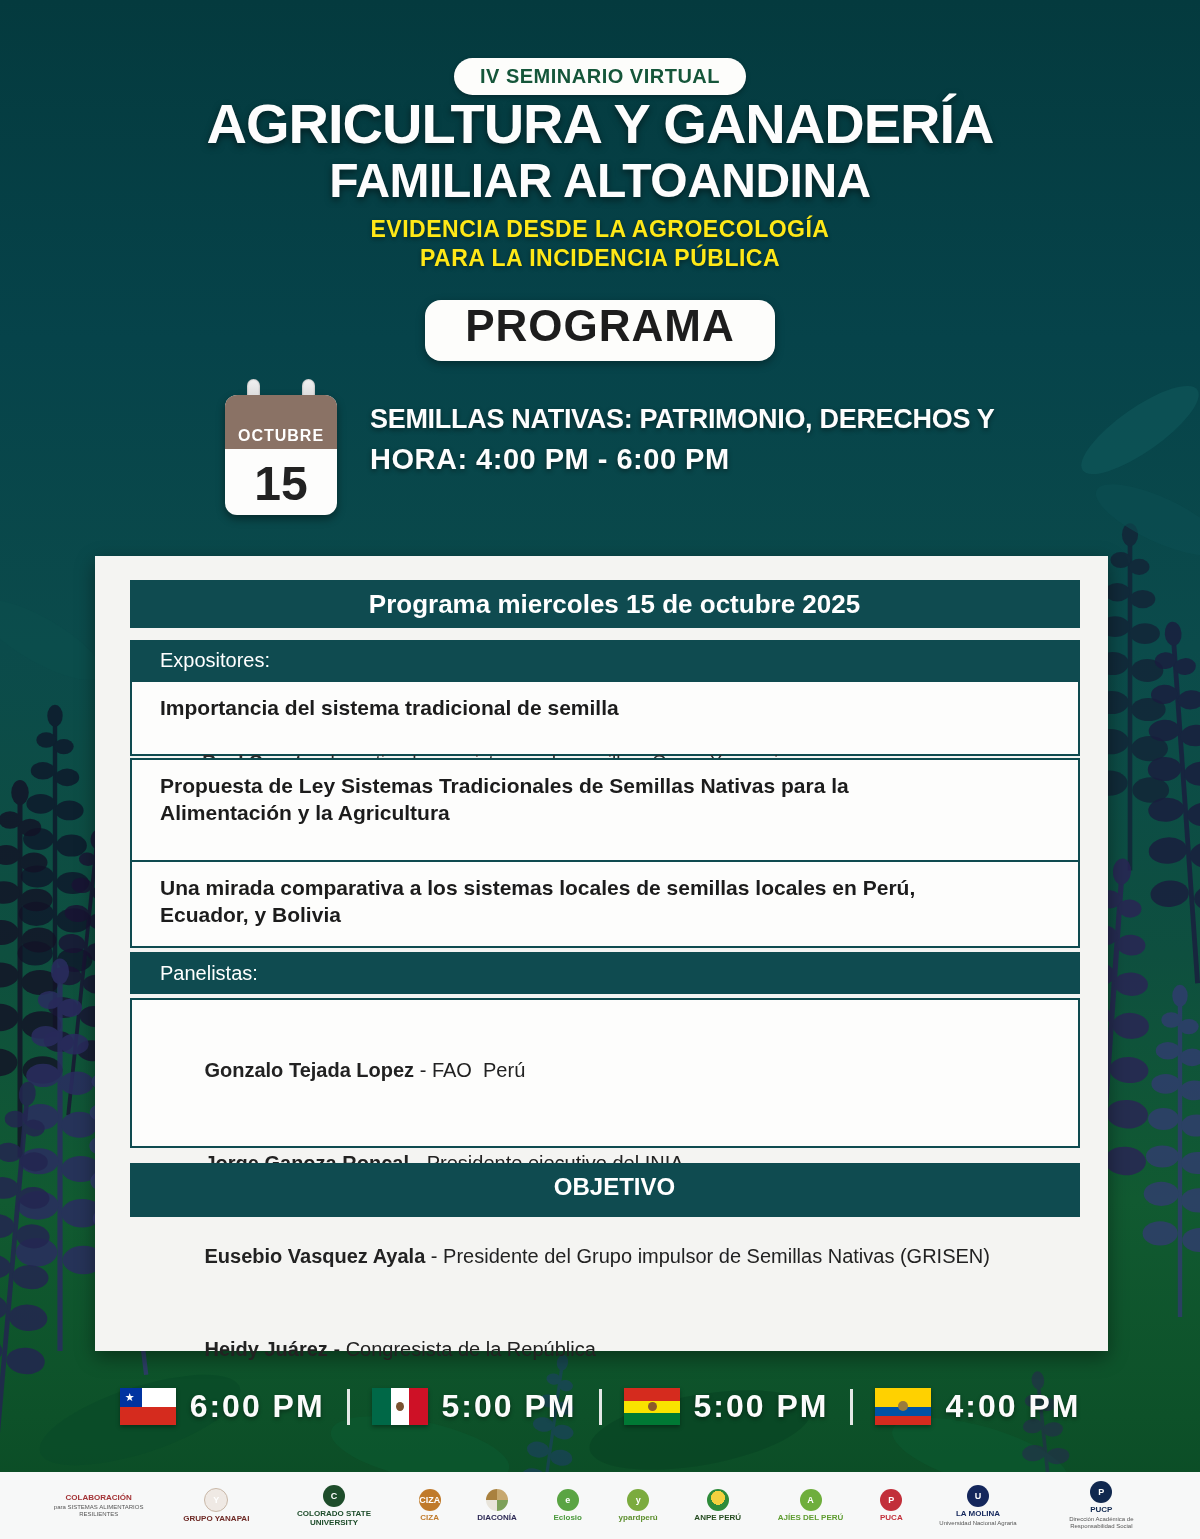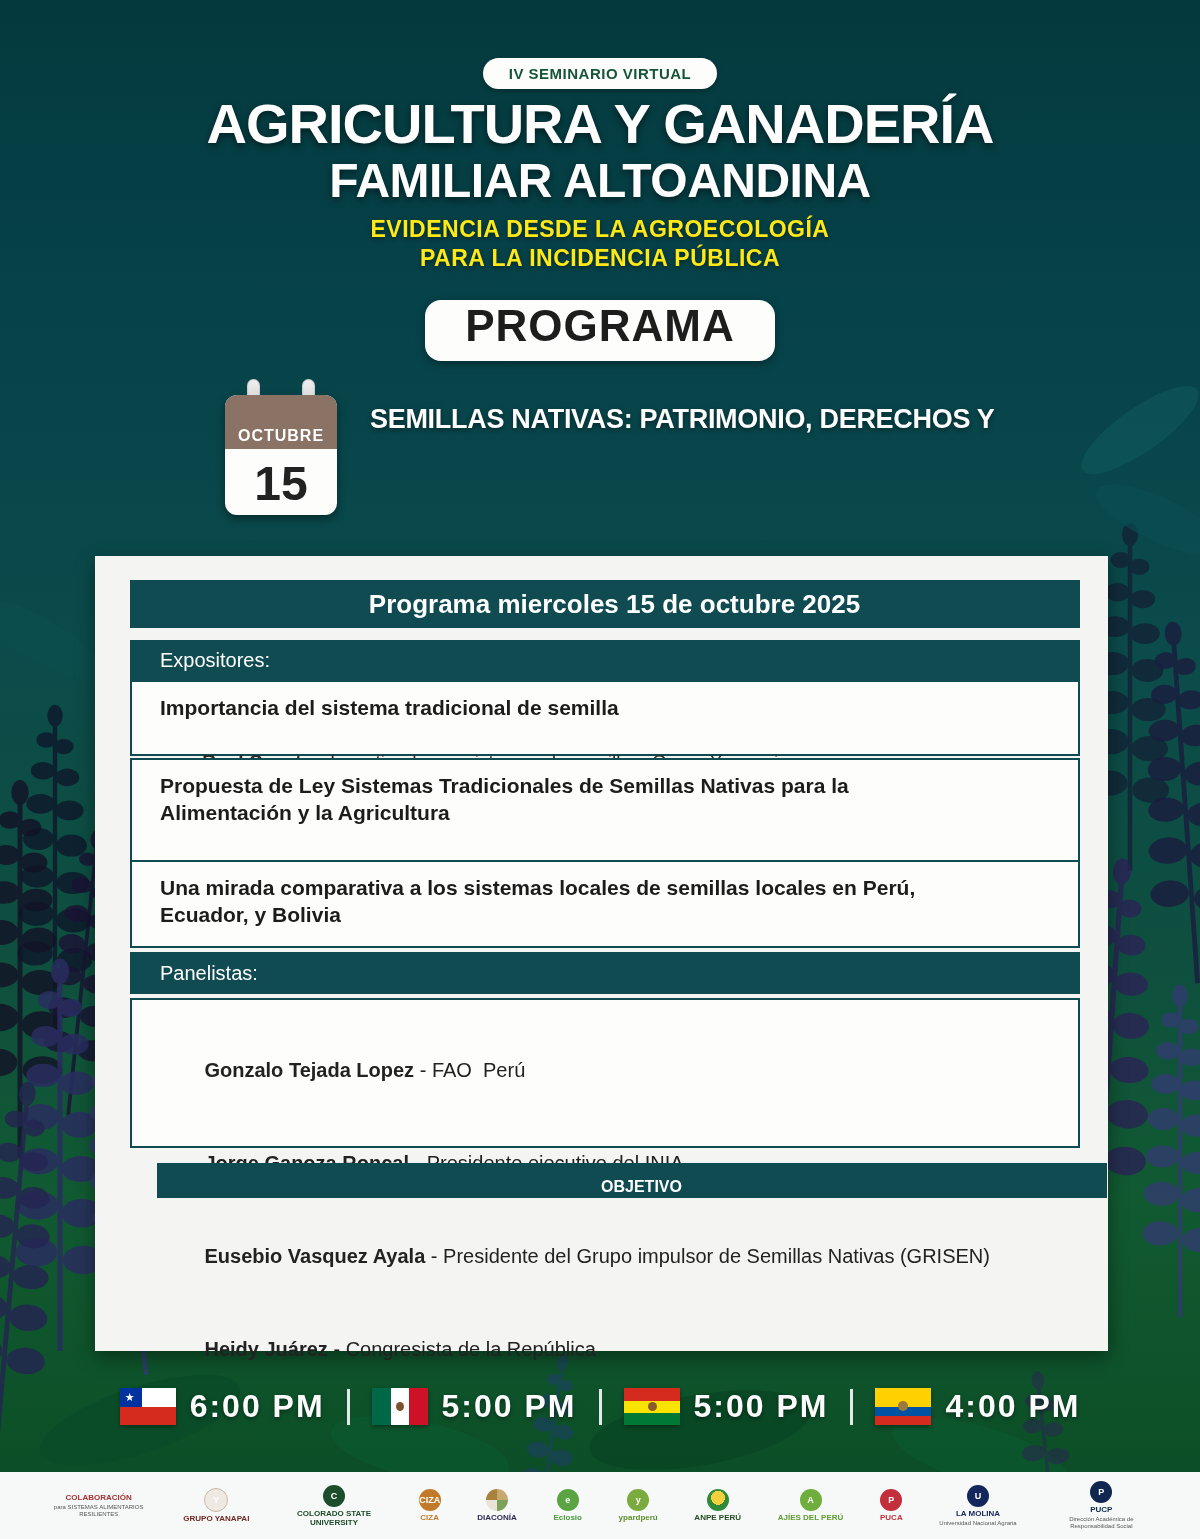--- a/index.html
+++ b/index.html
@@ -4,21 +4,21 @@
 <style>
   html,body{margin:0;padding:0;}
   body{font-family:"Liberation Sans","DejaVu Sans",sans-serif;background:#04282c;}
   #poster{position:relative;width:1200px;height:1539px;overflow:hidden;margin:0 auto;
     background:linear-gradient(180deg,#043a3e 0%,#06434a 22%,#0b4b4b 42%,#0e4f3f 62%,#115a31 78%,#0d5129 92%,#0a4a24 100%);}
   svg.bgart{position:absolute;left:0;top:0;width:1200px;height:1539px;pointer-events:none;}
 
   
   .center-abs{position:absolute;left:0;width:100%;text-align:center;}
   .badge-pill{display:inline-block;background:#fdfdfb;border-radius:20px;padding:7px 26px;
-    font-size:15px;font-weight:bold;color:#15563a;letter-spacing:.5px;box-shadow:0 2px 5px rgba(0,0,0,.3);}
+    font-size:20px;font-weight:bold;color:#15563a;letter-spacing:.5px;box-shadow:0 2px 5px rgba(0,0,0,.3);}
   .title1{top:94px;font-size:56px;line-height:60px;font-weight:bold;color:#fdfdfd;letter-spacing:-1px;
     text-shadow:0 3px 7px rgba(0,0,0,.5);}
   .title2{top:155px;font-size:48px;line-height:52px;font-weight:bold;color:#fdfdfd;letter-spacing:-.5px;
     text-shadow:0 3px 7px rgba(0,0,0,.5);}
   .subt{font-size:23px;font-weight:bold;color:#ffe817;letter-spacing:.5px;text-shadow:0 2px 4px rgba(0,0,0,.4);}
   .programa-pill{display:inline-block;background:#fdfdfb;border-radius:16px;padding:1px 40px 10px 40px;
     font-size:44px;font-weight:bold;color:#1d1d1d;letter-spacing:1px;box-shadow:0 3px 8px rgba(0,0,0,.35);}
 
   
   .calendar{position:absolute;left:225px;top:395px;width:112px;height:120px;background:#fdfdfc;
@@ -35,21 +35,21 @@
   .session .hora{font-size:29px;line-height:42px;font-weight:bold;letter-spacing:.5px;text-shadow:0 2px 5px rgba(0,0,0,.45);}
 
   
   .card{position:absolute;left:95px;top:556px;width:1013px;height:795px;background:#f4f4f2;
     box-shadow:0 6px 18px rgba(0,0,0,.4);}
   .card .bar{position:absolute;left:35px;width:950px;background:#0f4b50;color:#fff;box-sizing:border-box;}
   .bar.center{text-align:center;padding-left:19px;}
   .hbar{top:24px;height:48px;font-size:26px;font-weight:bold;line-height:48px;}
   .expobar{top:84px;height:40px;font-size:20px;line-height:40px;padding-left:30px;}
   .panelbar{top:396px;height:42px;font-size:20px;line-height:42px;padding-left:30px;}
-  .objbar{top:607px;height:35px;font-size:16px;font-weight:bold;line-height:47px;margin-left:27px;}
+  .objbar{top:607px;height:54px;font-size:24px;font-weight:bold;line-height:47px;}
   .wbox{position:absolute;left:35px;width:950px;background:#fdfdfc;border:2px solid #0f4b50;
     box-sizing:border-box;padding:12px 28px;color:#222;}
   .t1{top:124px;height:76px;} .t2{top:202px;height:124px;} .t3{top:304px;height:88px;}
   .panelbox{top:442px;height:150px;padding-top:24px;}
   .objbox{top:658px;height:108px;padding-top:18px;}
   .talk-title{font-size:21px;font-weight:bold;line-height:27px;max-width:780px;color:#1c1c1c;}
   .talk-speaker{font-size:19px;line-height:27px;color:#2a2a2a;white-space:pre-wrap;}
   .talk-speaker .nm{font-weight:bold;}
   .pl-line{font-size:20px;line-height:31px;color:#222;white-space:pre-wrap;}
   .pl-line .nm{font-weight:bold;}
@@ -178,20 +178,21 @@
   <div class="calendar">
     <div class="ring r1"></div>
     <div class="ring r2"></div>
     <div class="cal-head">
       <span class="cal-month">OCTUBRE</span>
     </div>
     <div class="cal-day">15</div>
   </div>
   <div class="session">
     <div class="line">SEMILLAS NATIVAS: PATRIMONIO, DERECHOS Y</div>
+    <div class="hora">HORA: 4:00 PM - 6:00 PM</div>
   </div>
 
   <div class="card">
     <div class="bar center hbar">Programa miercoles 15 de octubre 2025</div>
     <div class="bar expobar">Expositores:</div>
 
     <div class="wbox t1">
       <div class="talk-title">Importancia del sistema tradicional de semilla</div>
       <div class="talk-speaker">
         <span class="nm">Raul Ccanto</span><span> - </span><span>Investigador en sistemas de semillas- Grupo Yanapai</span>

